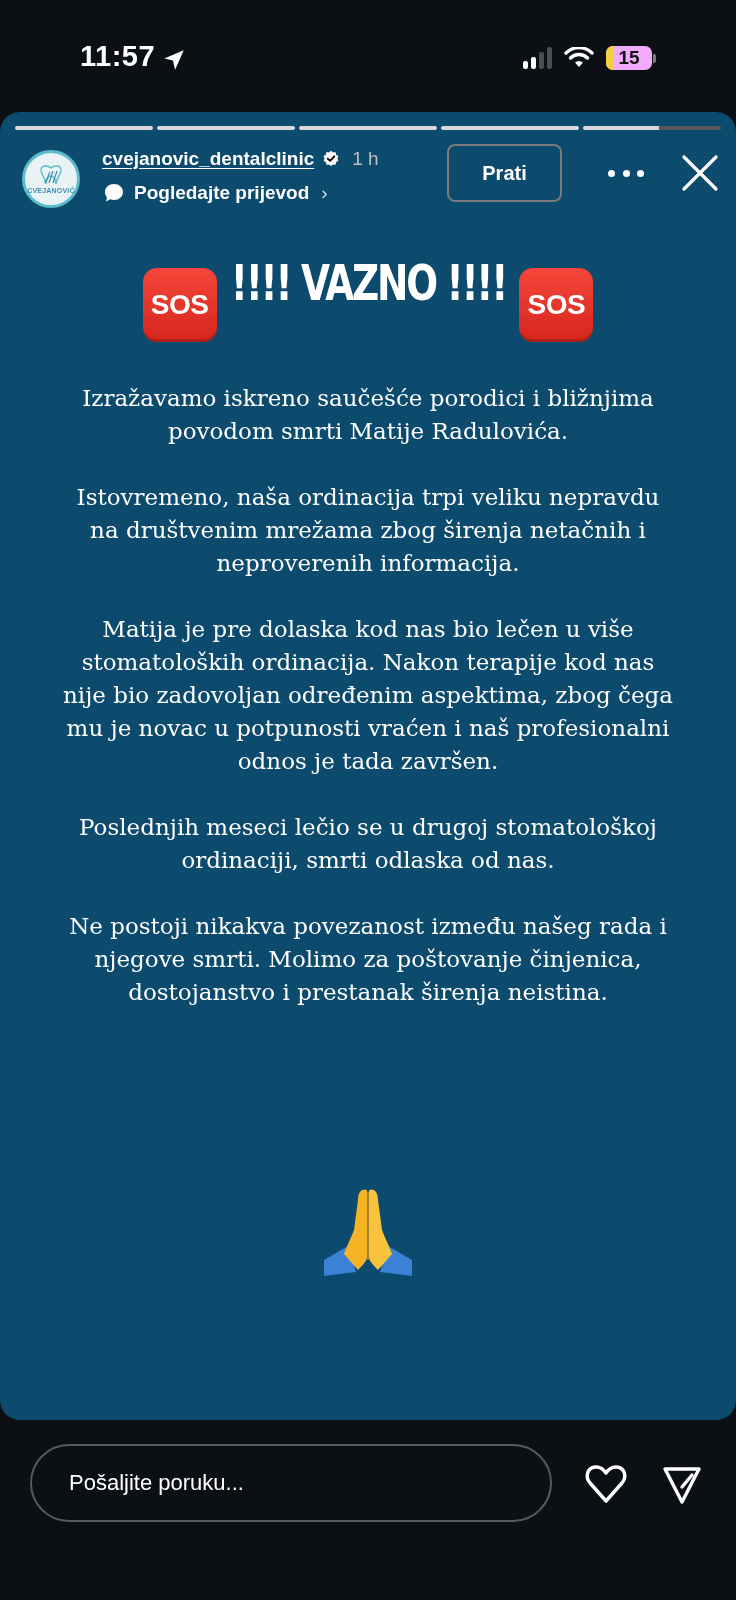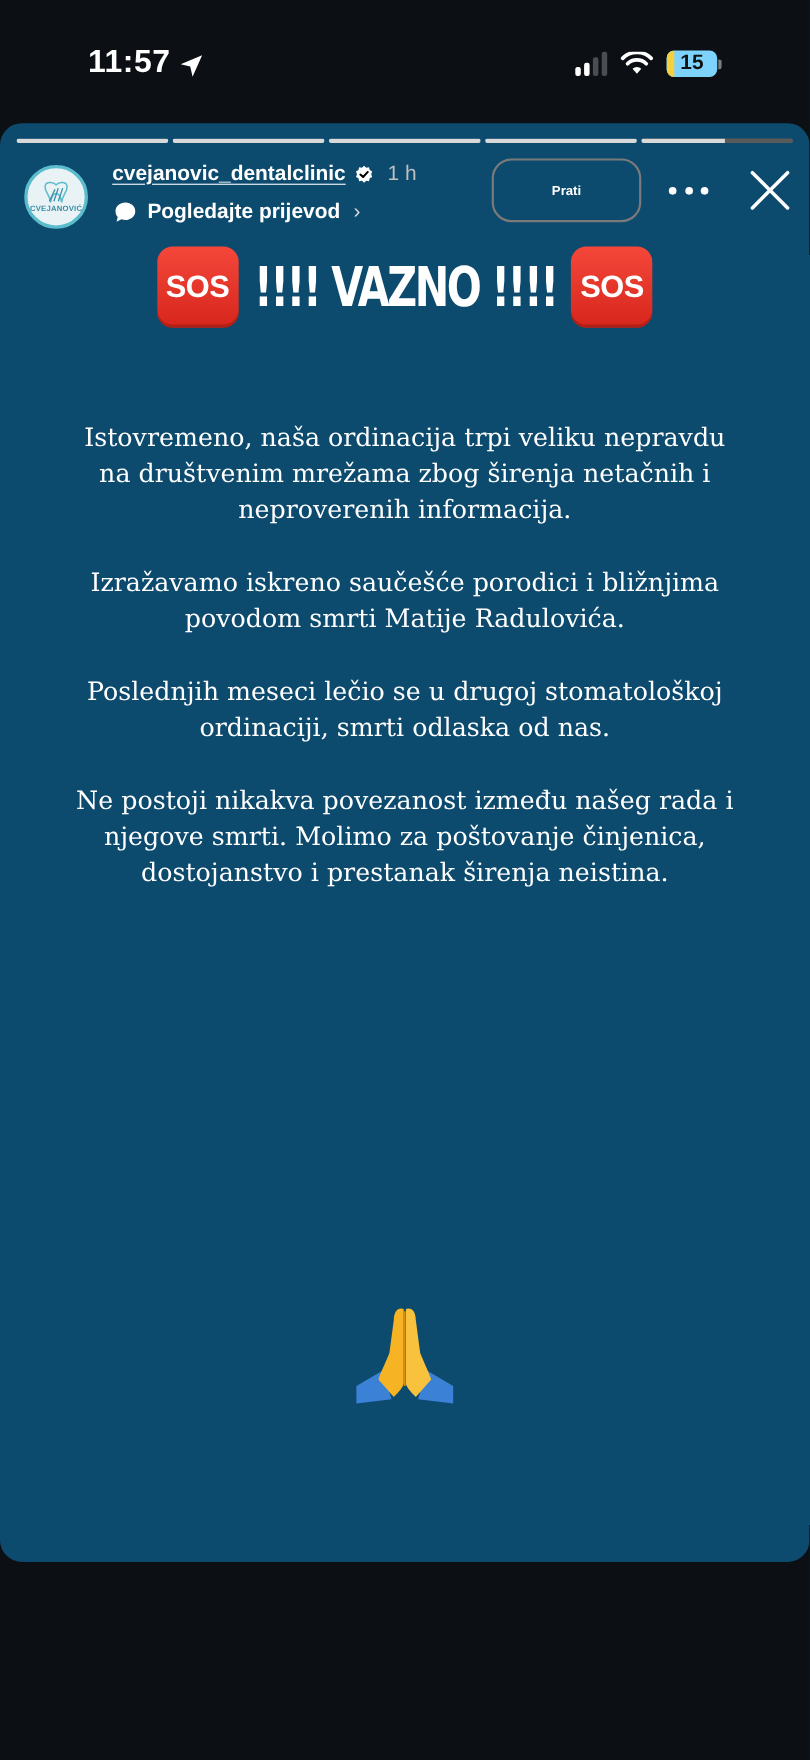--- a/index.html
+++ b/index.html
@@ -20,21 +20,21 @@
       display: flex; align-items: flex-end; gap: 6px;
     }
     .status-time svg { width: 26px; height: 26px; }
     .status-right { position: absolute; right: 80px; top: 46px; display: flex; align-items: center; gap: 12px; }
     .signal { display: flex; align-items: flex-end; gap: 3px; height: 22px; }
     .signal span { width: 5px; border-radius: 2px; background: #fff; }
     .signal span.off { background: #4a4d52; }
     .wifi svg { width: 30px; height: 22px; display: block; }
     .battery {
       position: relative; width: 46px; height: 24px; border-radius: 7px;
-      background: #7dd3fc; overflow: hidden; display: flex; align-items: center; justify-content: center;
+      background: #f0abfc; overflow: hidden; display: flex; align-items: center; justify-content: center;
     }
     .battery .fill { position: absolute; left: 0; top: 0; bottom: 0; width: 7px; background: #f4d03f; }
     .battery .num { position: relative; color: #111; font-weight: bold; font-size: 19px; }
     .battery-cap { width: 3px; height: 9px; background: #7c7c7c; border-radius: 0 2px 2px 0; margin-left: -10px; }
 
     
     .story {
       position: absolute; left: 0; top: 112px; width: 736px; height: 1308px;
       background: #0c4a6e; border-radius: 20px; overflow: hidden;
     }
@@ -51,38 +51,39 @@
     .avatar svg { width: 30px; height: 22px; }
     .avatar .brand { font-size: 7px; color: #3a8fa8; font-weight: bold; margin-top: 1px; letter-spacing: 0.2px; }
     .user-line { position: absolute; left: 102px; top: 4px; display: flex; align-items: center; gap: 8px; }
     .username { font-size: 19px; font-weight: bold; text-decoration: underline; text-underline-offset: 3px; }
     .verified svg { width: 18px; height: 18px; display: block; }
     .time-ago { font-size: 19px; color: #bfbfbf; margin-left: 4px; }
     .translate-line { position: absolute; left: 104px; top: 38px; display: flex; align-items: center; gap: 10px; font-size: 19px; font-weight: bold; }
     .translate-line svg { width: 20px; height: 20px; }
     .chev { font-weight: normal; color: #ddd; margin-left: 2px; }
     .follow-btn {
-      position: absolute; left: 447px; top: 0; width: 136px; height: 58px;
-      border: 2px solid #7a7a7a; border-radius: 18px; background: transparent; color: #fff;
-      font-size: 12px; font-weight: bold; display: flex; align-items: center; justify-content: center;
+      position: absolute; left: 447px; top: 0; width: 115px; height: 58px;
+      border: 2px solid #7a7a7a; border-radius: 8px; background: transparent; color: #fff;
+      font-size: 20px; font-weight: bold; display: flex; align-items: center; justify-content: center;
       font-family: "Liberation Sans", sans-serif;
     }
     .more-btn { position: absolute; left: 608px; top: 18px; width: 36px; height: 22px; display: flex; align-items: center; justify-content: space-between; }
     .more-btn span { width: 7px; height: 7px; border-radius: 50%; background: #fff; }
     .close-btn { position: absolute; left: 679px; top: 8px; width: 42px; height: 42px; }
     .close-btn svg { width: 42px; height: 42px; display: block; }
 
     
     .headline { position: absolute; top: 112px; left: 0; right: 0; display: flex; justify-content: center; align-items: center; gap: 8px; }
     .sos {
       width: 74px; height: 74px; border-radius: 14px;
       background: linear-gradient(#f4473a, #d7261c);
       display: flex; align-items: center; justify-content: center;
       color: #fff; font-weight: bold; font-size: 28px; letter-spacing: -0.5px;
       box-shadow: inset 0 -3px 0 rgba(0,0,0,0.18);
+      margin-top: 44px;
     }
     .headline-text {
       font-family: "DejaVu Sans", sans-serif; font-weight: bold; font-size: 50px;
       color: #fff; letter-spacing: -3px; transform: scaleX(0.75); transform-origin: center;
       white-space: nowrap; margin: 0 -40px;
     }
 
     
     .body-text {
       position: absolute; top: 270px; left: 60px; right: 60px;
@@ -203,30 +204,45 @@
       </div>
     </div>
 
     <div class="headline">
       <div class="sos">SOS</div>
       <div class="headline-text">!!!! VAZNO !!!!</div>
       <div class="sos">SOS</div>
     </div>
 
     <div class="body-text">
+      <p>Izražavamo iskreno saučešće porodici i bližnjima povodom smrti Matije Radulovića.</p>
       <p>Istovremeno, naša ordinacija trpi veliku nepravdu na društvenim mrežama zbog širenja netačnih i neproverenih informacija.</p>
-      <p>Izražavamo iskreno saučešće porodici i bližnjima povodom smrti Matije Radulovića.</p>
+      <p>Matija je pre dolaska kod nas bio lečen u više stomatoloških ordinacija. Nakon terapije kod nas nije bio zadovoljan određenim aspektima, zbog čega mu je novac u potpunosti vraćen i naš profesionalni odnos je tada završen.</p>
       <p>Poslednjih meseci lečio se u drugoj stomatološkoj ordinaciji, smrti odlaska od nas.</p>
       <p>Ne postoji nikakva povezanost između našeg rada i njegove smrti. Molimo za poštovanje činjenica, dostojanstvo i prestanak širenja neistina.</p>
     </div>
 
     <div class="prayer">
       <svg viewBox="0 0 100 100">
         <path d="M6 80 L30 66 L38 92 L6 96 Z" fill="#3b82d6"></path>
         <path d="M94 80 L70 66 L62 92 L94 96 Z" fill="#3b82d6"></path>
         <path d="M49 10 C44 8 40 12 40 20 L36 50 C32 60 28 68 26 74 L40 90 C44 86 48 82 49 78 Z" fill="#f6b324"></path>
         <path d="M51 10 C56 8 60 12 60 20 L64 50 C68 60 72 68 74 74 L60 90 C56 86 52 82 51 78 Z" fill="#f9c23c"></path>
         <path d="M50 12 L50 80" stroke="#d9951a" stroke-width="1.5"></path>
       </svg>
     </div>
   </div>
 
+  <div class="reply-bar">
+    <input class="message-input" type="text" placeholder="Pošaljite poruku..." style="">
+    <div class="heart-btn">
+      <svg viewBox="0 0 44 42">
+        <path d="M22 38 L6 20 C1 14 3 5 11 4 C16 3.5 20 7 22 10 C24 7 28 3.5 33 4 C41 5 43 14 38 20 Z" fill="none" stroke="#fff" stroke-width="3.4" stroke-linejoin="round"></path>
+      </svg>
+    </div>
+    <div class="send-btn">
+      <svg viewBox="0 0 44 44">
+        <path d="M5 6 L39 6 L22 39 Z" fill="none" stroke="#fff" stroke-width="3.4" stroke-linejoin="round"></path>
+        <path d="M22 24 L32 12" stroke="#fff" stroke-width="3.4" stroke-linecap="round"></path>
+      </svg>
+    </div>
+  </div>
 </div>
 
 </body></html>

